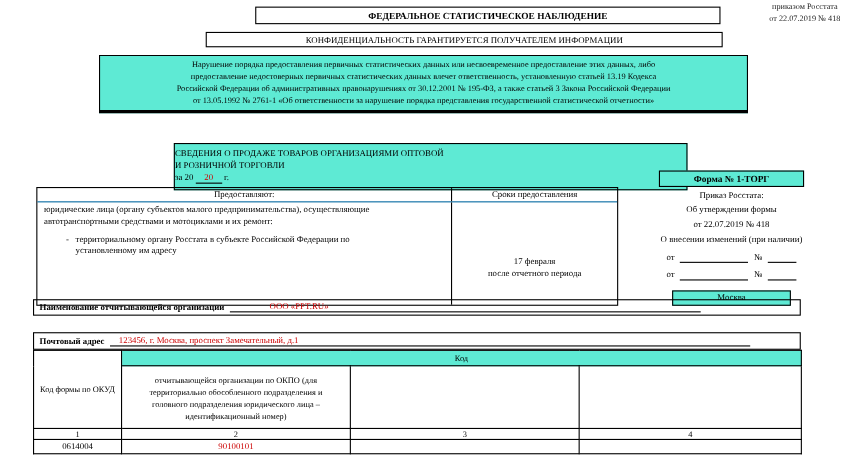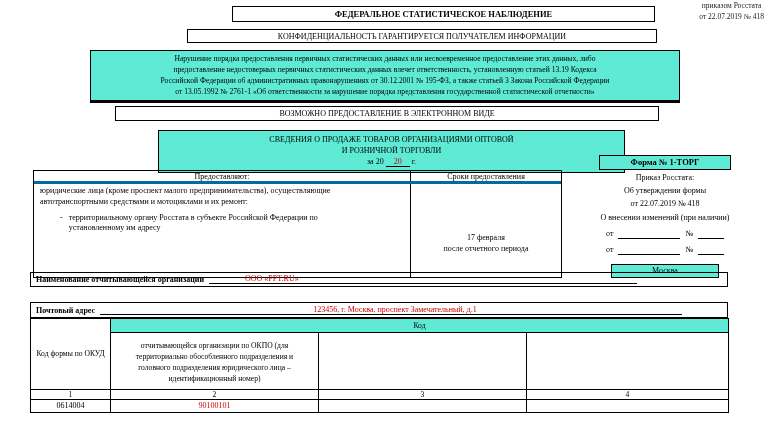--- a/index.html
+++ b/index.html
@@ -18,25 +18,25 @@
   .conf-box { left:187px; top:29px; width:470px; height:14px; border:1px solid #000;
               text-align:center; line-height:13px; font-size:8px; }
 
   .warn-box { left:90px; top:50px; width:590px; border:1.5px solid #000; border-bottom:3px solid #000;
               padding:2px 4px 3px; text-align:center; font-size:7.6px; line-height:1.45; }
 
   .elec-box { left:115px; top:106px; width:544px; height:15px; border:1px solid #000;
               text-align:center; line-height:14px; font-size:8px; }
 
   .title-box { left:158px; top:130px; width:467px; border:1.5px solid #000;
-               padding:3px 0 4px; text-align:center; font-size:8px; line-height:1.4; }
+               padding:3px 0 4px; text-align:left; font-size:8px; line-height:1.4; }
   .year-val { color:#cc0000; border-bottom:1px solid #000; padding:0 8px; }
 
   .main-table { left:33px; top:170px; width:529px; height:108px; border:1.5px solid #000; display:flex; flex-direction:column; font-size:8px; }
-  .mt-head { display:flex; border-bottom:3px solid #0369a1; height:13px; }
+  .mt-head { display:flex; border-bottom:1px solid #0369a1; height:13px; }
   .mt-head .c1 { width:377px; border-right:1px solid #000; text-align:center; line-height:12px; }
   .mt-head .c2 { flex:1; text-align:center; line-height:12px; }
   .mt-body { display:flex; flex:1; }
   .mt-body .c1 { width:377px; border-right:1px solid #000; padding:2px 6px; line-height:1.35; }
   .mt-body .c2 { flex:1; text-align:center; padding-top:2px; line-height:1.4;margin-top:46px; }
   .bullet { display:flex; gap:6px; margin-top:5px; padding-left:20px; }
   .bullet .btxt { max-width:300px; }
 
   .right-col { left:565px; top:155px; width:200px; text-align:center; font-size:8px; line-height:1.28; }
   .form-badge { margin:0 auto; width:132px; height:15px; border:1.5px solid #000;
@@ -46,21 +46,21 @@
   .blank-long { display:inline-block; width:62px; border-bottom:1px solid #000; height:9px; }
   .blank-short { display:inline-block; width:26px; border-bottom:1px solid #000; height:9px; }
   .period-badge { margin:9px auto 0; width:108px; height:14px; border:1.5px solid #000; line-height:12px; font-size:8px; }
 
   .org-row { left:30px; top:272px; width:698px; height:15px; border:1px solid #000;
              display:flex; align-items:flex-end; font-size:8px; }
   .org-row.second { top:302px; height:16px; }
   .org-label { font-weight:bold; padding:0 5px 2px; white-space:nowrap; }
   .org-value { border-bottom:1px solid #000; color:#cc0000; margin-bottom:2px; height:11px; line-height:11px; white-space:nowrap; }
   .org-value.name { width:428px; padding-left:36px; }
-  .org-value.addr { width:582px; padding-left:8px;text-align:center; }
+  .org-value.addr { width:582px; padding-left:8px; }
 
   table.codes { position:absolute; left:30px; top:318px; width:698px; border-collapse:collapse; table-layout:fixed; }
   table.codes td { border:1px solid #000; text-align:center; font-size:7.6px; vertical-align:middle; }
   td.okud-cell { font-size:8px; line-height:1.5; }
   td.kod-cell { height:14px; font-size:8px; }
   td.okpo-cell { height:57px; vertical-align:top; padding:2px 16px 0; line-height:1.45; }
   tr.nums td { height:10px; line-height:9px; }
   tr.vals td { height:13px; line-height:12px; border-width:1.5px; font-size:8px; }
   .red { color:#cc0000; }
 </style>
@@ -77,40 +77,39 @@
   <div class="abs fed-box">ФЕДЕРАЛЬНОЕ СТАТИСТИЧЕСКОЕ НАБЛЮДЕНИЕ</div>
   <div class="abs conf-box">КОНФИДЕНЦИАЛЬНОСТЬ ГАРАНТИРУЕТСЯ ПОЛУЧАТЕЛЕМ ИНФОРМАЦИИ</div>
 
   <div class="abs warn-box grayfill">
     <div>Нарушение порядка предоставления первичных статистических данных или несвоевременное предоставление этих данных, либо</div>
     <div>предоставление недостоверных первичных статистических данных влечет ответственность, установленную статьей 13.19 Кодекса</div>
     <div>Российской Федерации об административных правонарушениях от 30.12.2001 № 195-ФЗ, а также статьей 3 Закона Российской Федерации</div>
     <div>от 13.05.1992 № 2761-1 «Об ответственности за нарушение порядка представления государственной статистической отчетности»</div>
   </div>
 
-  <div class="abs elec-box">ВОЗМОЖНО ПРЕДОСТАВЛЕНИЕ В ЭЛЕКТРОННОМ ВИДЕ</div>
 
   <div class="abs title-box grayfill">
     <div>СВЕДЕНИЯ О ПРОДАЖЕ ТОВАРОВ ОРГАНИЗАЦИЯМИ ОПТОВОЙ</div>
     <div>И РОЗНИЧНОЙ ТОРГОВЛИ</div>
     <div>
       <span>за 20</span>
       <span class="year-val">20</span>
       <span>г.</span>
     </div>
   </div>
 
   <div class="abs main-table">
     <div class="mt-head">
       <div class="c1">Предоставляют:</div>
       <div class="c2">Сроки предоставления</div>
     </div>
     <div class="mt-body">
       <div class="c1">
-        <div>юридические лица (кроме проспект малого предпринимательства), осуществляющие</div>
+        <div>юридические лица (органу субъектов малого предпринимательства), осуществляющие</div>
         <div>автотранспортными средствами и мотоциклами и их ремонт:</div>
         <div class="bullet">
           <span>-</span>
           <span class="btxt">территориальному органу Росстата в субъекте Российской Федерации по установленному им адресу</span>
         </div>
       </div>
       <div class="c2">
         <div>17 февраля</div>
         <div>после отчетного периода</div>
       </div>

